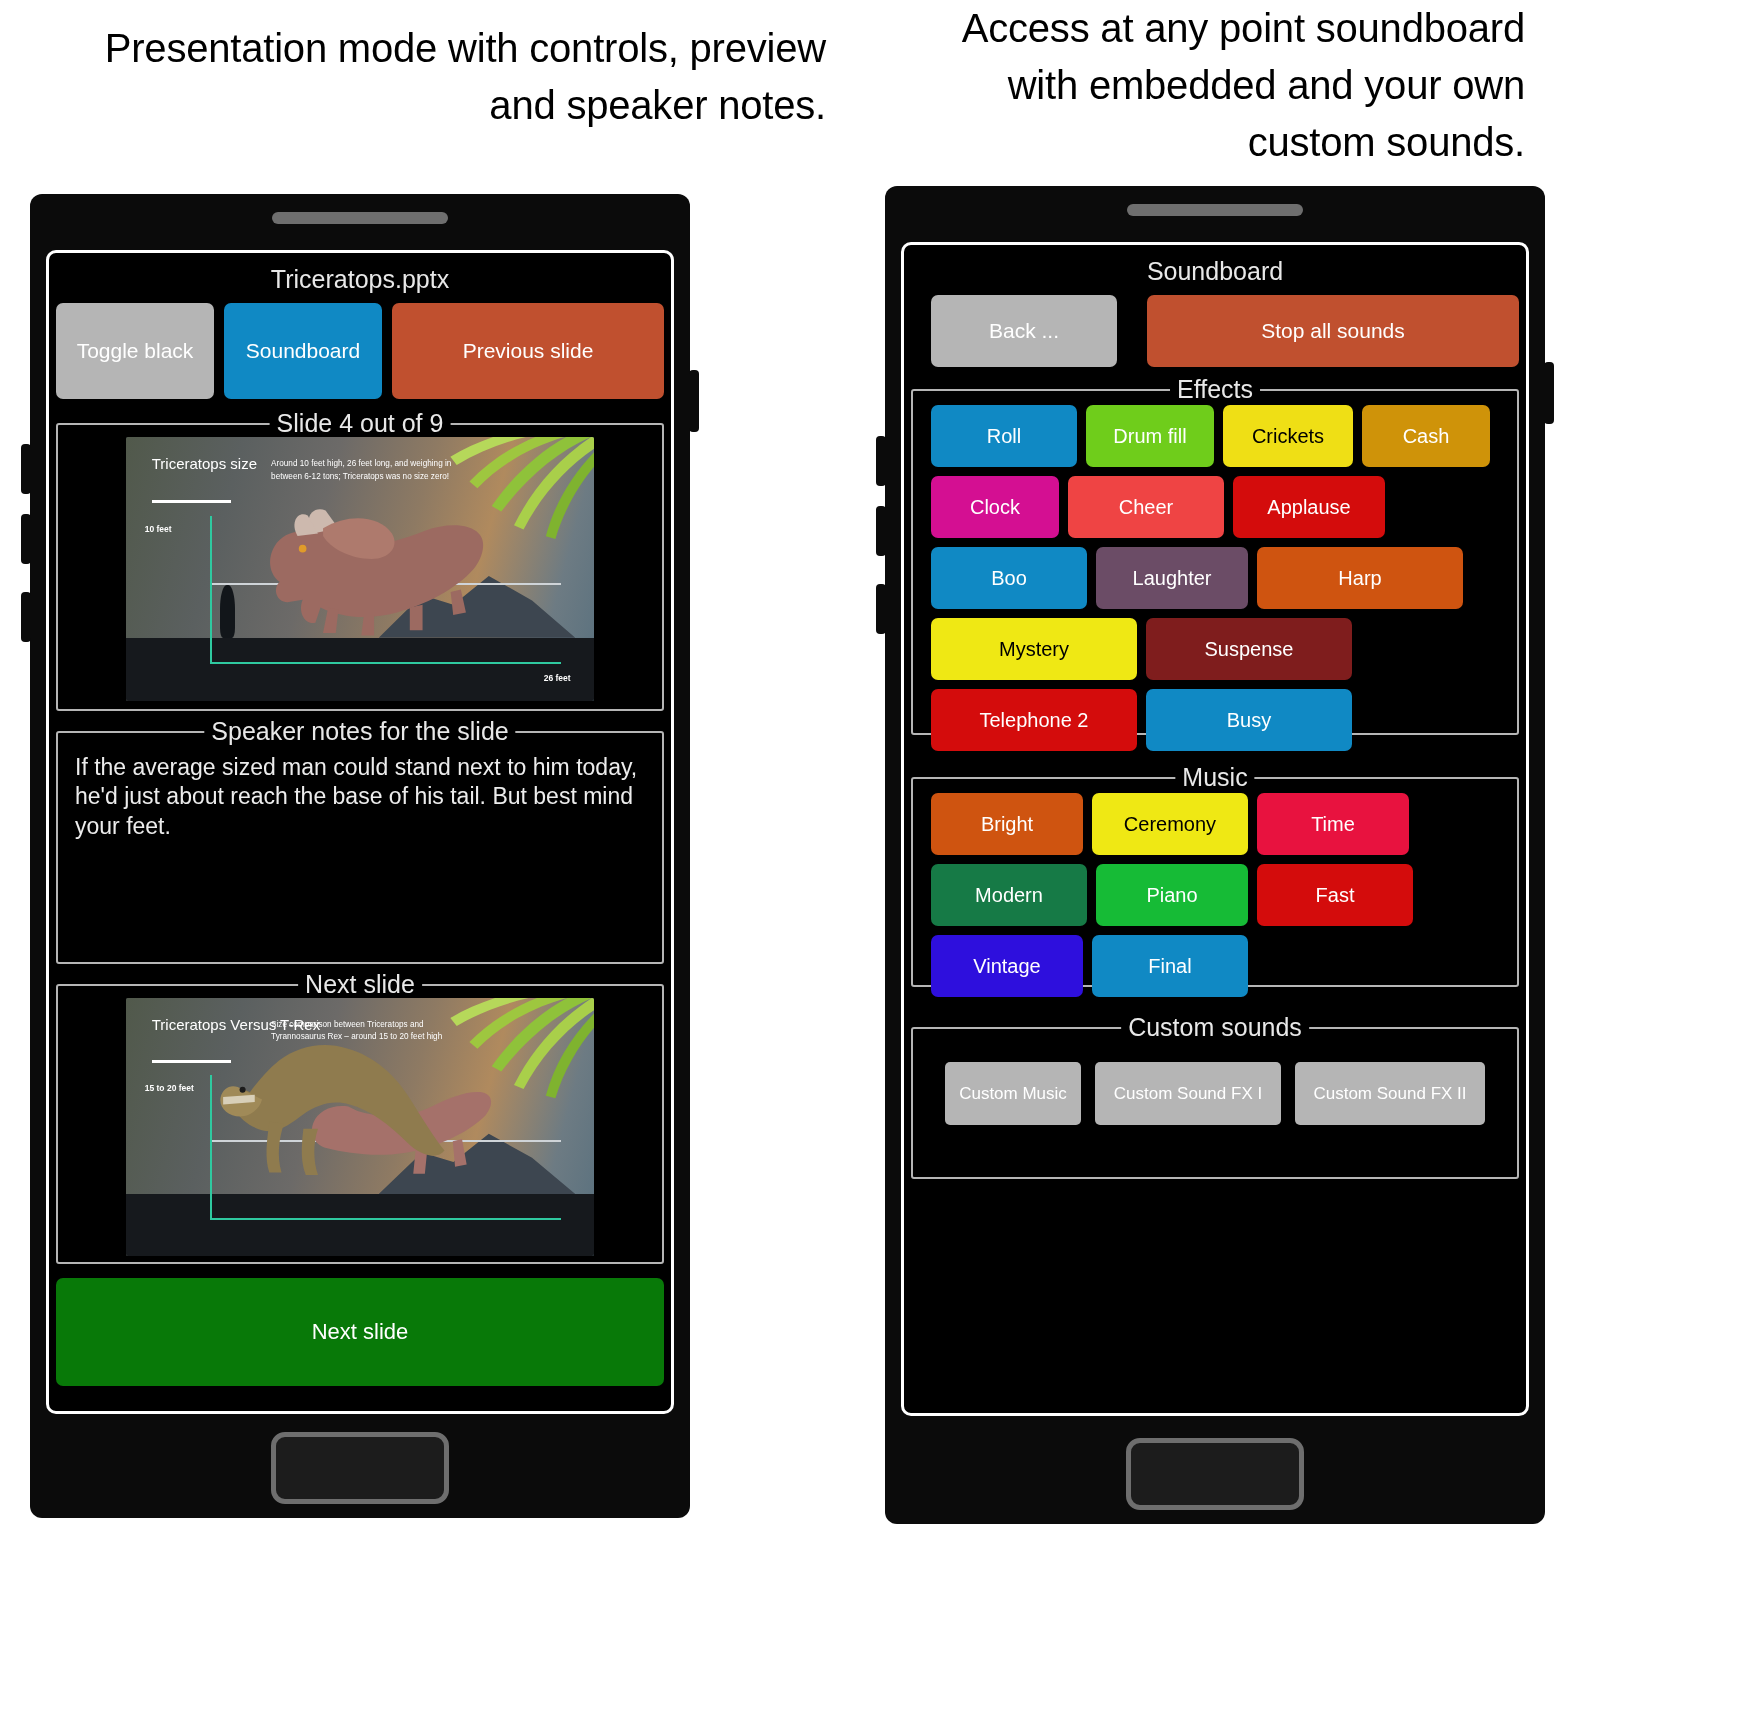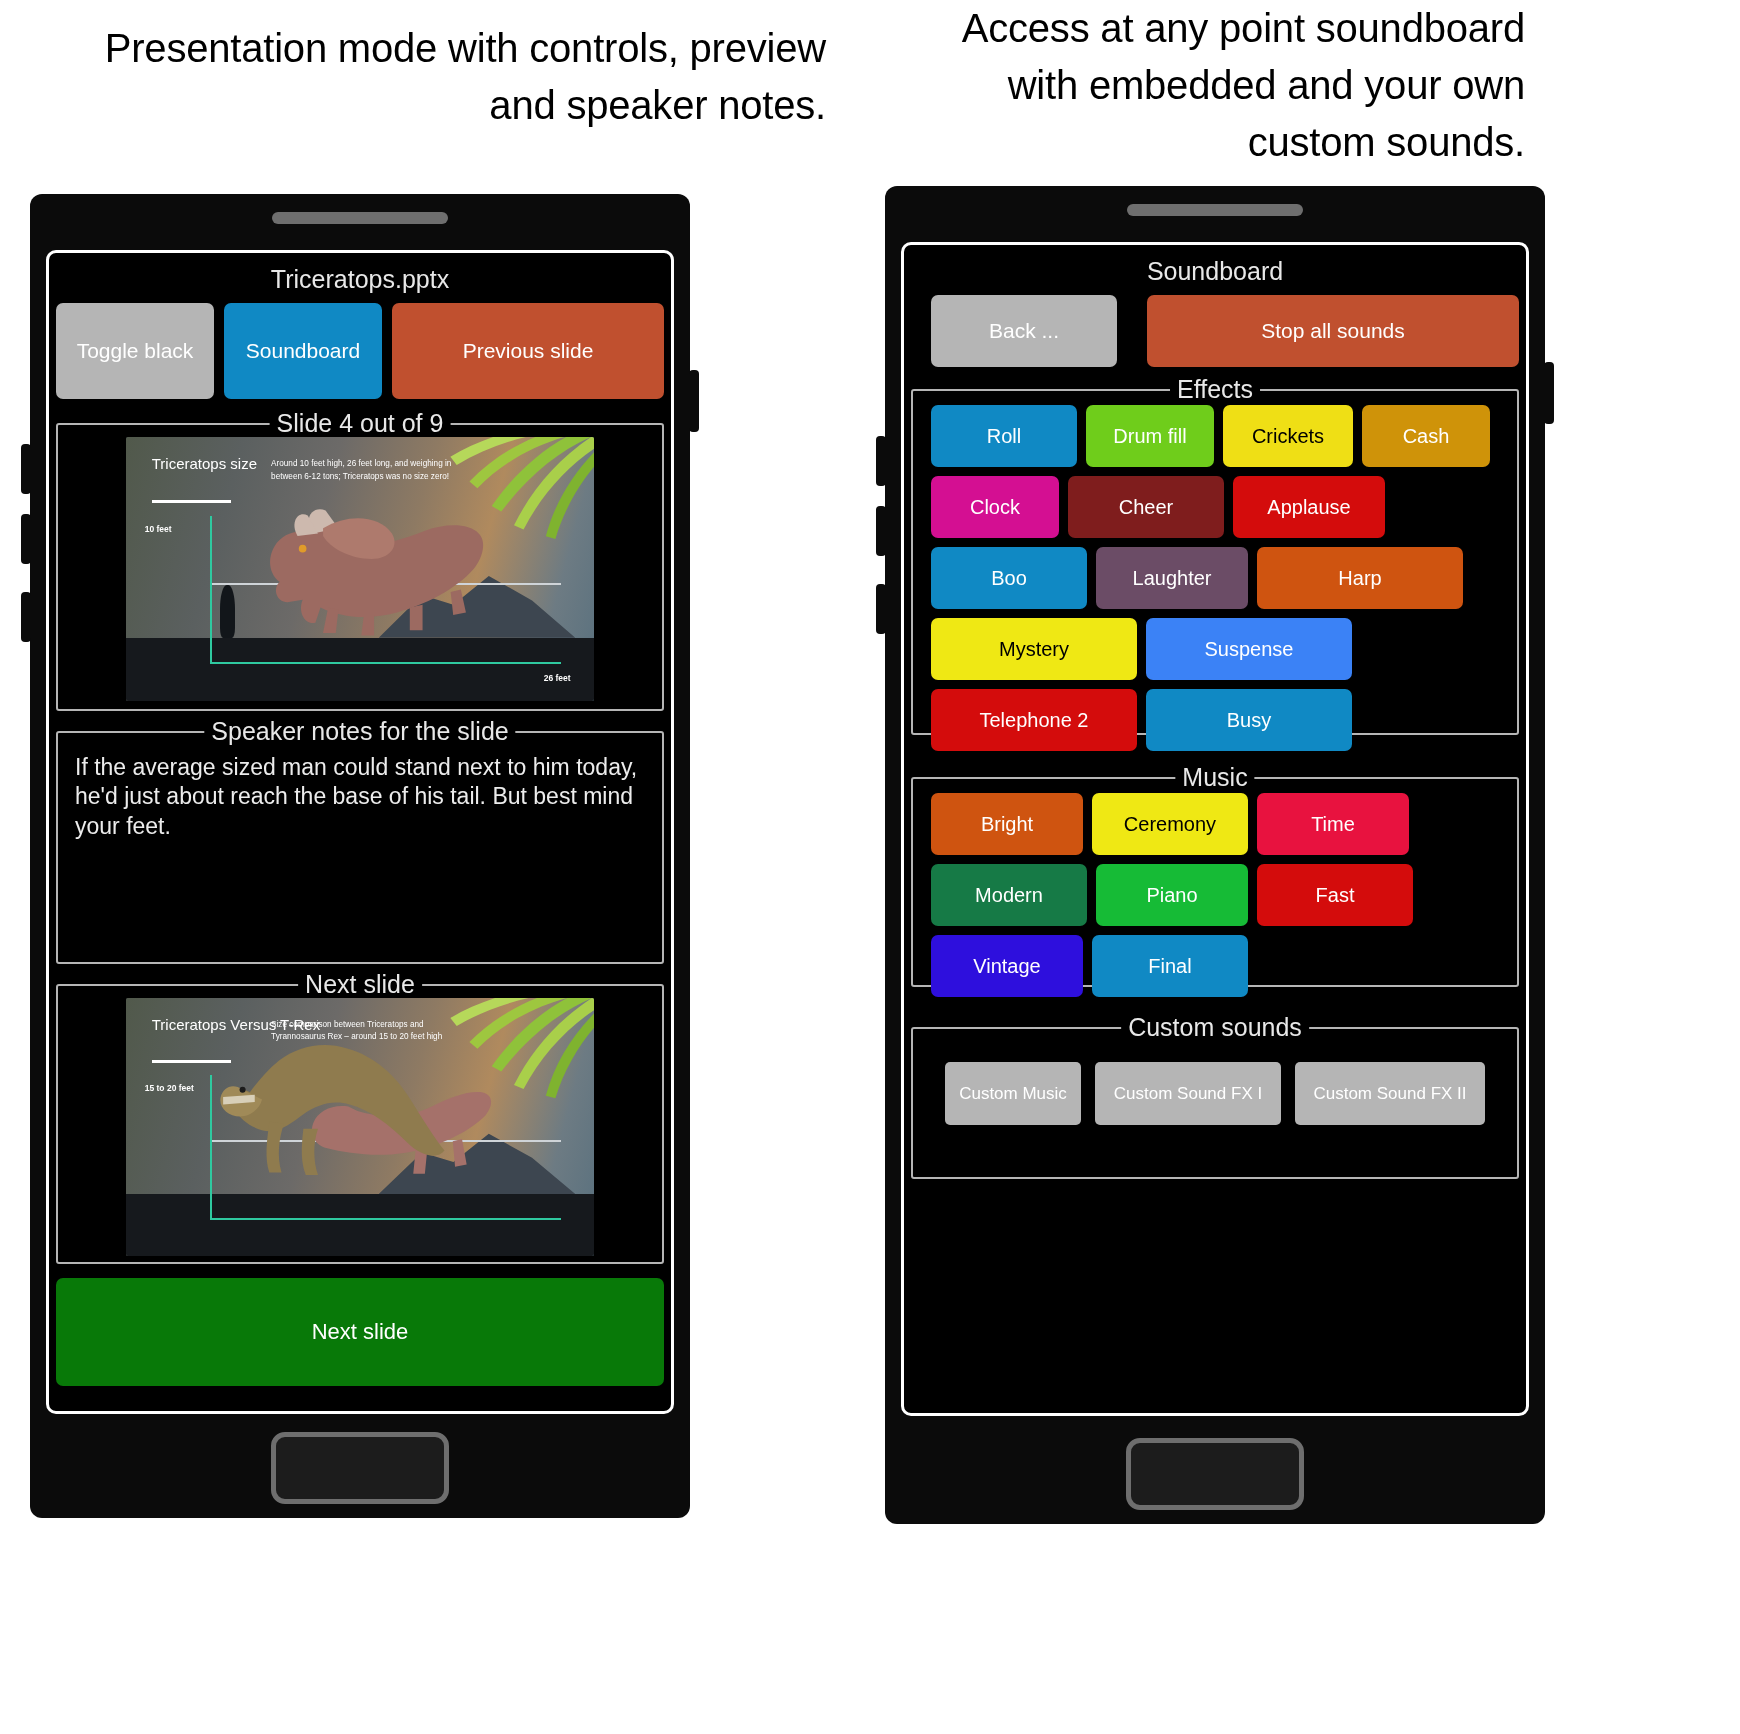--- a/index.html
+++ b/index.html
@@ -379,27 +379,27 @@
       </div>
 
       <div class="group" id="effects-group">
         <div class="legend">Effects</div>
         <div class="sound-grid">
             <div class="btn" style="background: rgb(16, 137, 196); color: rgb(255, 255, 255); width: 146px;">Roll</div>
             <div class="btn" style="background: rgb(111, 205, 27); color: rgb(255, 255, 255); width: 128px;">Drum fill</div>
             <div class="btn" style="background: rgb(239, 223, 21); color: rgb(0, 0, 0); width: 130px;">Crickets</div>
             <div class="btn" style="background: rgb(207, 147, 9); color: rgb(255, 255, 255); width: 128px; text-align: center;">Cash</div>
             <div class="btn" style="background: rgb(212, 15, 146); color: rgb(255, 255, 255); width: 128px;">Clock</div>
-            <div class="btn" style="background: #7f1d1d; color: rgb(255, 255, 255); width: 156px;">Cheer</div>
+            <div class="btn" style="background: #ef4444; color: rgb(255, 255, 255); width: 156px;">Cheer</div>
             <div class="btn" style="background: rgb(212, 12, 12); color: rgb(255, 255, 255); width: 152px;">Applause</div>
             <div class="btn" style="background: rgb(16, 137, 196); color: rgb(255, 255, 255); width: 156px;">Boo</div>
             <div class="btn" style="background: rgb(107, 76, 102); color: rgb(255, 255, 255); width: 152px;">Laughter</div>
             <div class="btn" style="background: rgb(207, 84, 16); color: rgb(255, 255, 255); width: 206px;">Harp</div>
             <div class="btn" style="background: rgb(239, 232, 20); color: rgb(0, 0, 0); width: 206px;">Mystery</div>
-            <div class="btn" style="background: #3b82f6; color: rgb(255, 255, 255); width: 206px;">Suspense</div>
+            <div class="btn" style="background: #7f1d1d; color: rgb(255, 255, 255); width: 206px;">Suspense</div>
             <div class="btn" style="background: rgb(212, 12, 12); color: rgb(255, 255, 255); width: 206px;">Telephone 2</div>
             <div class="btn" style="background: rgb(16, 137, 196); color: rgb(255, 255, 255); width: 206px;">Busy</div>
           </div>
       </div>
 
       <div class="group" id="music-group">
         <div class="legend">Music</div>
         <div class="sound-grid">
             <div class="btn" style="background: rgb(207, 84, 16); color: rgb(255, 255, 255); width: 152px;">Bright</div>
             <div class="btn" style="background: rgb(239, 232, 20); color: rgb(0, 0, 0); width: 156px;">Ceremony</div>

